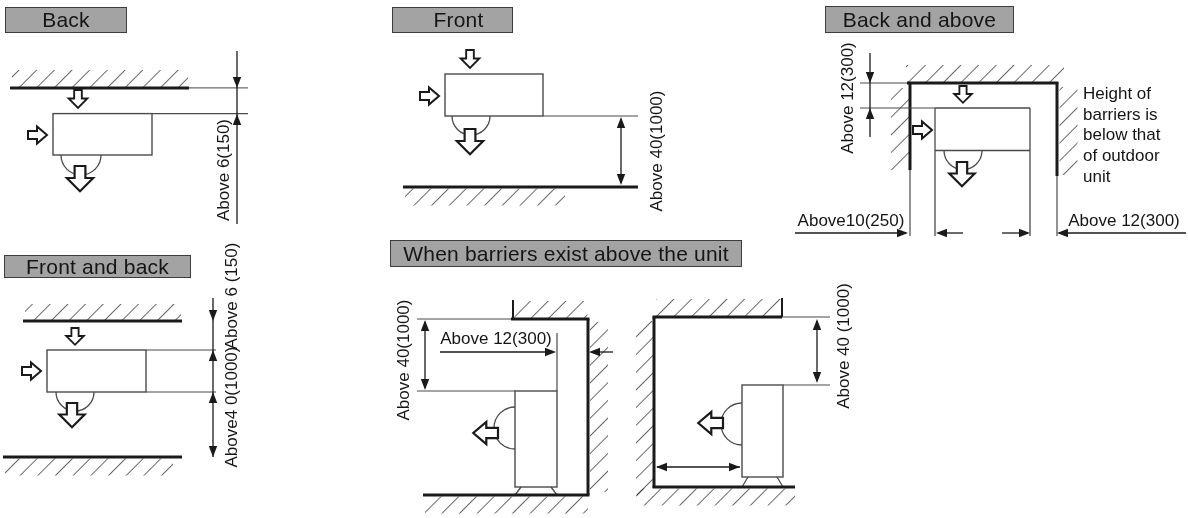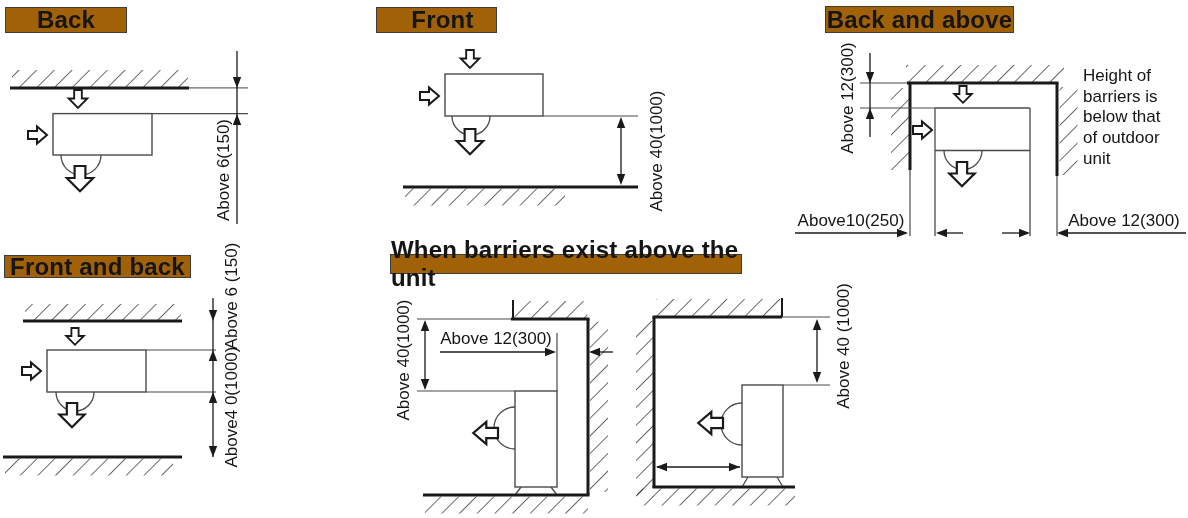--- a/index.html
+++ b/index.html
@@ -1,22 +1,22 @@
 <!DOCTYPE html>
 <html><head>
 <meta charset="utf-8">
 <style>
   html,body{margin:0;padding:0;background:#ffffff;}
   body{width:1188px;height:518px;position:relative;overflow:hidden;
        font-family:"Liberation Sans", sans-serif;color:#111;}
   .stage{position:absolute;left:0;top:0;width:1188px;height:518px;}
   svg.geo{position:absolute;left:0;top:0;}
-  .titlebox{position:absolute;border:1.6px solid #3c3c3c;background:#a16207;
+  .titlebox{position:absolute;border:1.6px solid #3c3c3c;background:#a3a3a3;
             display:flex;align-items:center;justify-content:center;
-            font-size:24px;letter-spacing:.2px;color:#151515;box-sizing:border-box;font-weight:bold;}
+            font-size:21px;letter-spacing:.2px;color:#151515;box-sizing:border-box;}
   .lbl{position:absolute;font-size:17px;color:#151515;white-space:nowrap;line-height:1;}
   .ctr{transform:translate(-50%,-50%);}
   .rot{transform:translate(-50%,-50%) rotate(-90deg);}
   .multi{white-space:pre-line;line-height:1.22;}
 </style>
 </head>
 <body>
 
 <div class="stage">
 
@@ -151,31 +151,31 @@
     <line x1="657" y1="467" x2="740" y2="467" stroke="#1a1a1a" stroke-width="1.3"></line>
     <use href="#ah" transform="translate(656,467) rotate(90)" fill="#1a1a1a"></use>
     <use href="#ah" transform="translate(740,467) rotate(-90)" fill="#1a1a1a"></use>
     <line x1="652.5" y1="487" x2="795" y2="487" stroke="#1a1a1a" stroke-width="3"></line>
     <rect x="637" y="488.5" width="158" height="17" fill="url(#hatch)"></rect>
     <use href="#af-right" transform="translate(723,423) rotate(180) scale(1.3)" fill="#fff" stroke="#1a1a1a" stroke-width="1.7"></use>
   </g>
 </svg>
 
 <div class="titlebox" style="left:5px;top:7px;width:122px;height:26px;">Back</div>
-<div class="titlebox" style="left:376px;top:7px;width:121px;height:26px;padding-left:12px;">Front</div>
+<div class="titlebox" style="left:392px;top:7px;width:121px;height:26px;padding-left:12px;">Front</div>
 <div class="titlebox" style="left:825px;top:6px;width:189px;height:27px;">Back and above</div>
 <div class="titlebox" style="left:4px;top:255px;width:187px;height:23px;">Front and back</div>
-<div class="titlebox" style="left:390px;top:254px;width:352px;height:20px;">When barriers exist above the unit</div>
+<div class="titlebox" style="left:390px;top:240px;width:352px;height:27px;">When barriers exist above the unit</div>
 
 <div class="lbl rot" style="left:223px;top:170px;">Above 6(150)</div>
 <div class="lbl rot" style="left:656px;top:151px;">Above 40(1000)</div>
 <div class="lbl rot" style="left:847px;top:98px;">Above 12(300)</div>
 <div class="lbl ctr" style="left:851px;top:220px;">Above10(250)</div>
 <div class="lbl ctr" style="left:1124px;top:220px;">Above 12(300)</div>
-<div class="lbl multi" style="left:1083px;top:66px;">Height of
+<div class="lbl multi" style="left:1083px;top:84px;">Height of
 barriers is
 below that
 of outdoor
 unit</div>
 <div class="lbl rot" style="left:231px;top:296px;">Above 6 (150)</div>
 <div class="lbl rot" style="left:231px;top:407px;">Above4 0(1000)</div>
 <div class="lbl rot" style="left:403px;top:360px;">Above 40(1000)</div>
 <div class="lbl ctr" style="left:496px;top:338px;">Above 12(300)</div>
 <div class="lbl rot" style="left:843px;top:346px;">Above 40 (1000)</div>
 

